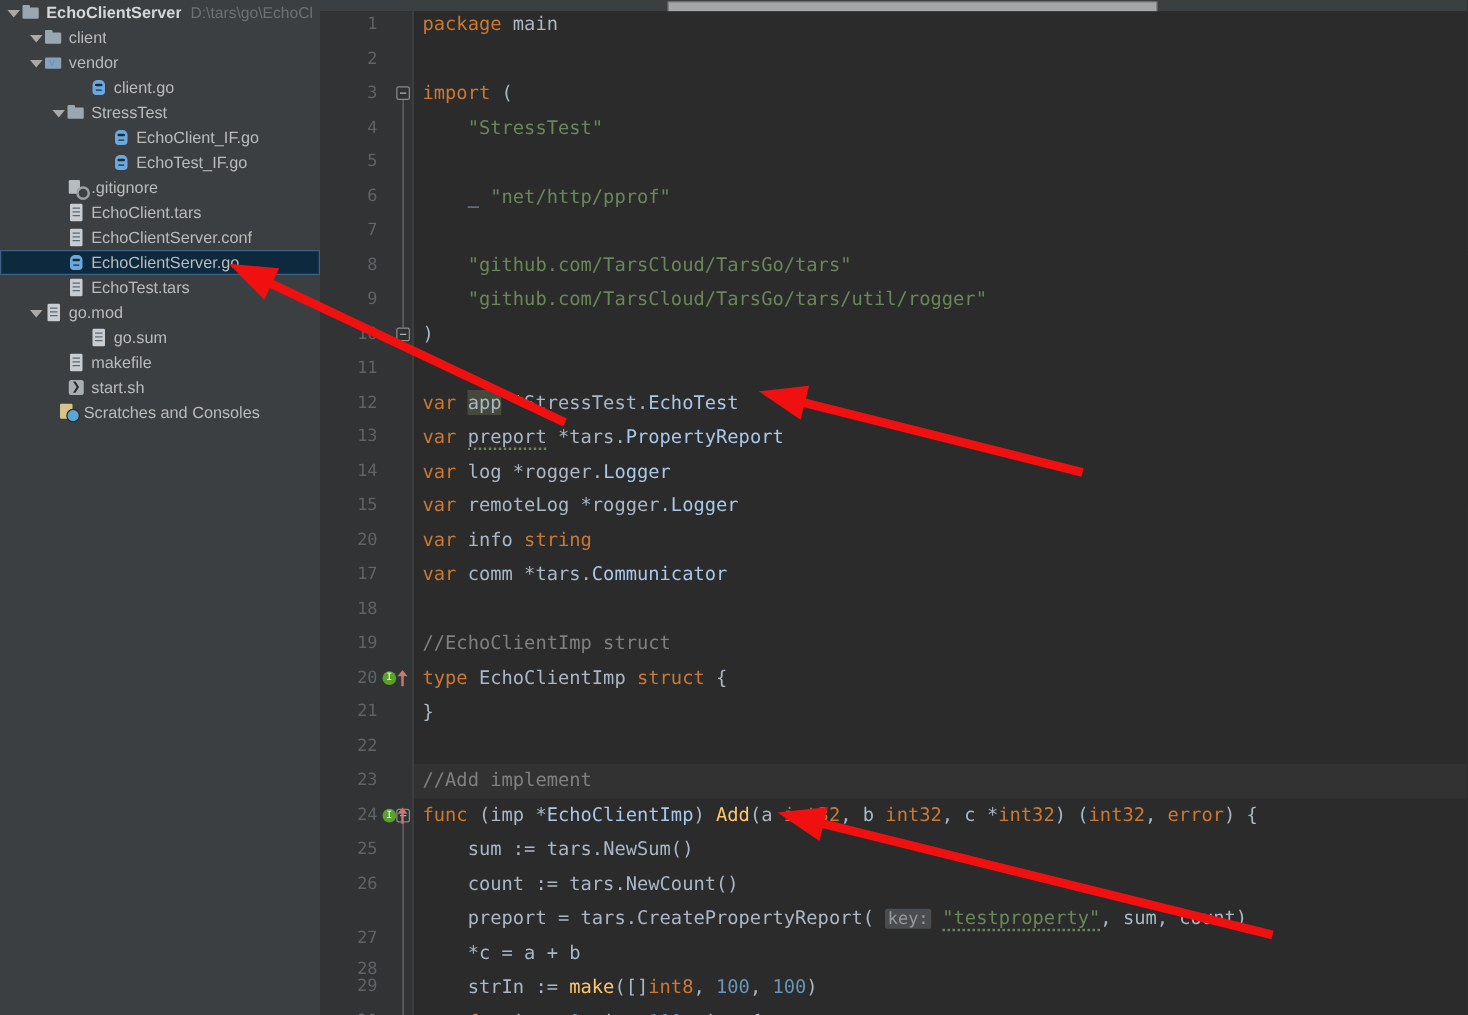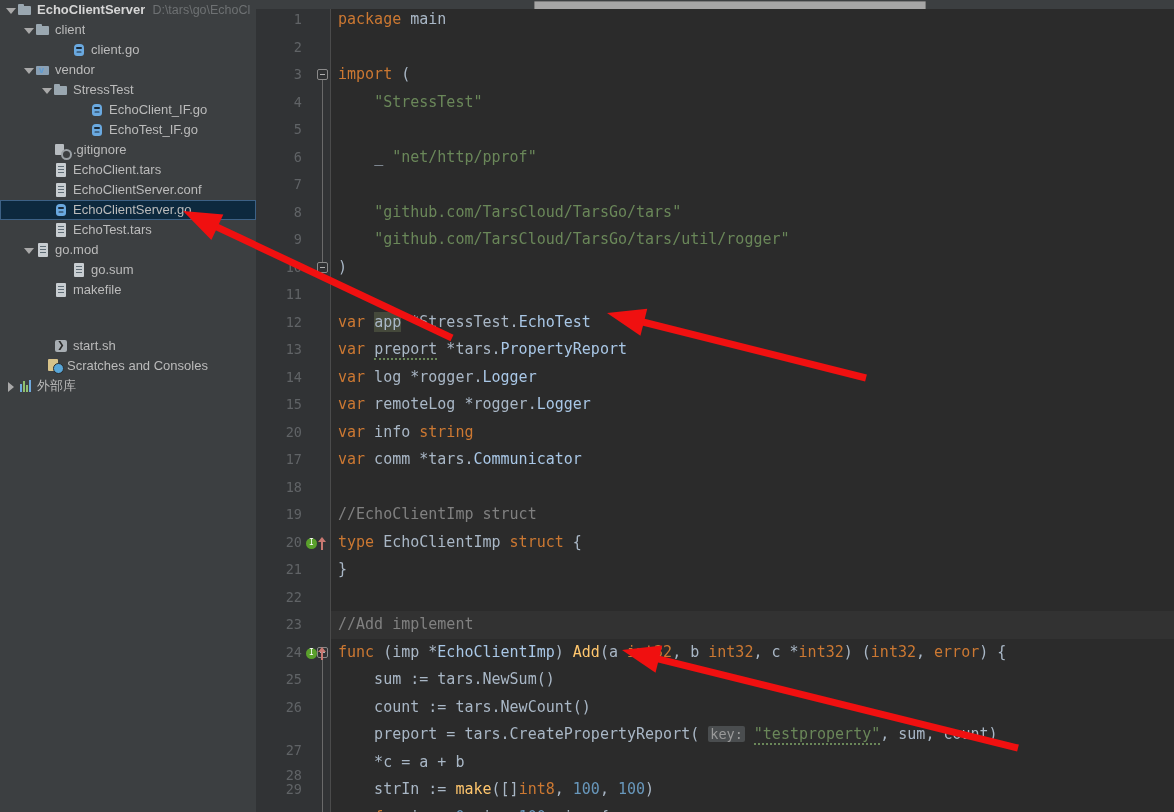--- a/index.html
+++ b/index.html
@@ -238,30 +238,30 @@
           <span class="twisty open"></span>
           <span class="ico folder"></span>
           <span class="node-label root">EchoClientServer</span>
           <span class="node-path">D:\tars\go\EchoCl</span>
         </div>
         <div class="tree-row" style="padding-left: 22px;">
           <span class="twisty open"></span>
           <span class="ico folder"></span>
           <span class="node-label">client</span>
         </div>
-        <div class="tree-row" style="padding-left: 58px;">
-          <span class="twisty"></span>
-          <span class="ico gofile"></span>
-          <span class="node-label">client.go</span>
-        </div>
         <div class="tree-row" style="padding-left: 22px;">
           <span class="twisty open"></span>
           <span class="ico folder-v"></span>
           <span class="node-label">vendor</span>
         </div>
+        <div class="tree-row" style="padding-left: 58px;">
+          <span class="twisty"></span>
+          <span class="ico gofile"></span>
+          <span class="node-label">client.go</span>
+        </div>
         <div class="tree-row" style="padding-left: 40px;">
           <span class="twisty open"></span>
           <span class="ico folder"></span>
           <span class="node-label">StressTest</span>
         </div>
         <div class="tree-row" style="padding-left: 76px;">
           <span class="twisty"></span>
           <span class="ico gofile"></span>
           <span class="node-label">EchoClient_IF.go</span>
         </div>
@@ -303,39 +303,29 @@
         <div class="tree-row" style="padding-left: 58px;">
           <span class="twisty"></span>
           <span class="ico doc"></span>
           <span class="node-label">go.sum</span>
         </div>
         <div class="tree-row" style="padding-left: 40px;">
           <span class="twisty"></span>
           <span class="ico doc"></span>
           <span class="node-label">makefile</span>
         </div>
-        <div class="tree-row" style="padding-left: 40px; margin-top: 36px;">
+        <div class="tree-row" style="padding-left: 40px;">
           <span class="twisty"></span>
           <span class="ico sh"></span>
           <span class="node-label">start.sh</span>
         </div>
         <div class="tree-row" style="padding-left: 34px;">
           <span class="twisty"></span>
           <span class="ico scratch"></span>
           <span class="node-label">Scratches and Consoles</span>
-        </div>
-        <div class="tree-row" style="padding-left: 4px;">
-          <span class="twisty closed"></span>
-          <span class="ico extlib">
-            <i></i>
-            <i></i>
-            <i></i>
-            <i></i>
-          </span>
-          <span class="node-label">外部库</span>
         </div>
       </div>
   </div>
 
   <div id="editor">
     <div id="top-strip">
       <div id="top-scrollthumb"></div>
     </div>
     <div id="editor-body">
       <div id="gutter">

